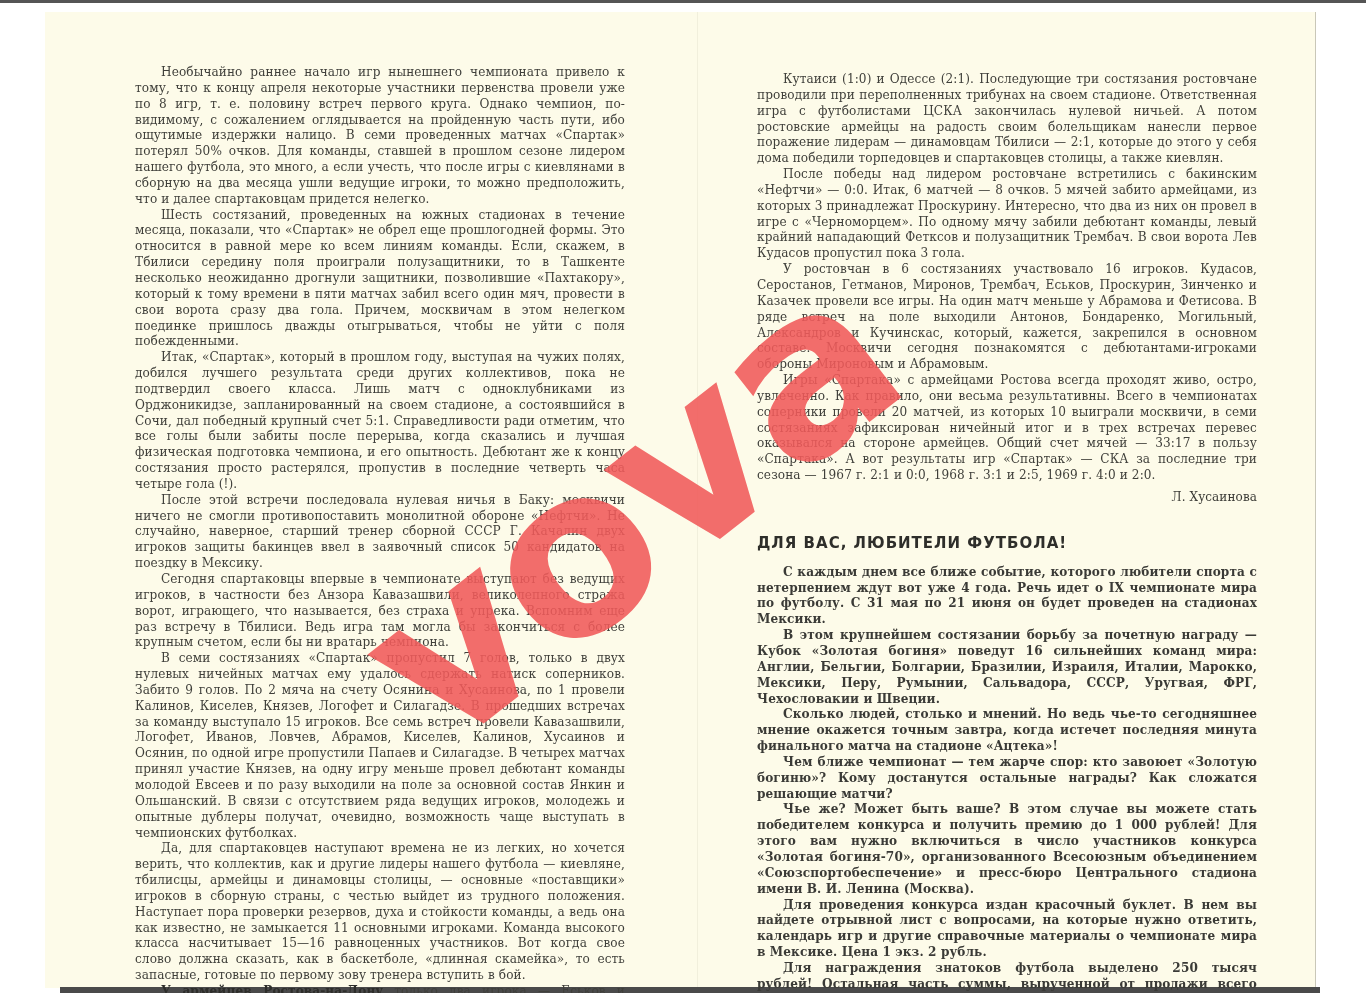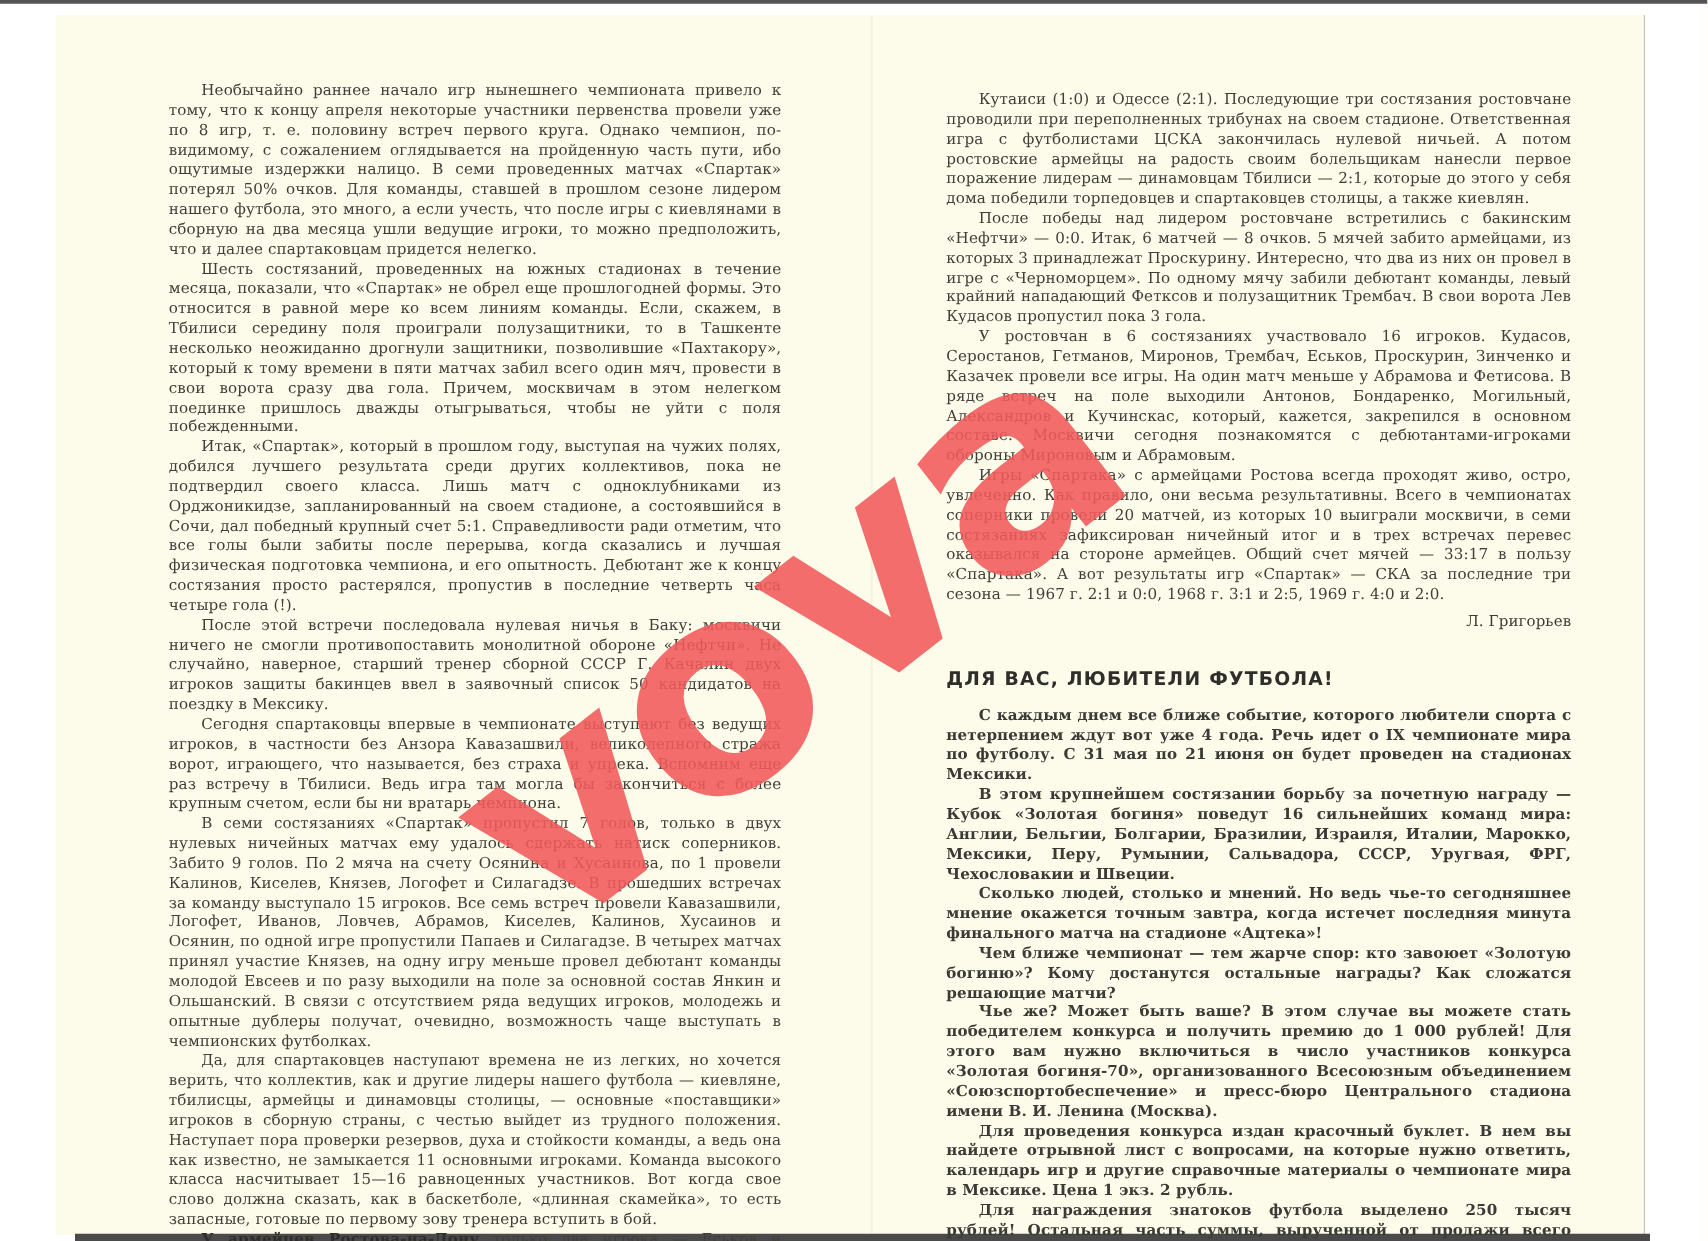--- a/index.html
+++ b/index.html
@@ -58,21 +58,21 @@
   <p>В семи состязаниях «Спартак» пропустил 7 голов, только в двух нулевых ничейных матчах ему удалось сдержать натиск соперников. Забито 9 голов. По 2 мяча на счету Осянина и Хусаинова, по 1 провели Калинов, Киселев, Князев, Логофет и Силагадзе. В прошедших встречах за команду выступало 15 игроков. Все семь встреч провели Кавазашвили, Логофет, Иванов, Ловчев, Абрамов, Киселев, Калинов, Хусаинов и Осянин, по одной игре пропустили Папаев и Силагадзе. В четырех матчах принял участие Князев, на одну игру меньше провел дебютант команды молодой Евсеев и по разу выходили на поле за основной состав Янкин и Ольшанский. В связи с отсутствием ряда ведущих игроков, молодежь и опытные дублеры получат, очевидно, возможность чаще выступать в чемпионских футболках.</p>
   <p>Да, для спартаковцев наступают времена не из легких, но хочется верить, что коллектив, как и другие лидеры нашего футбола — киевляне, тбилисцы, армейцы и динамовцы столицы, — основные «поставщики» игроков в сборную страны, с честью выйдет из трудного положения. Наступает пора проверки резервов, духа и стойкости команды, а ведь она как известно, не замыкается 11 основными игроками. Команда высокого класса насчитывает 15—16 равноценных участников. Вот когда свое слово должна сказать, как в баскетболе, «длинная скамейка», то есть запасные, готовые по первому зову тренера вступить в бой.</p>
   <p><b class="bold-inline">У армейцев Ростова-на-Дону</b><span> только два игрока — Еськов и Зинченко вошли в список 40 кандидатов в сборную. Наши гости первые три матча чемпионата провели на южных стадионах. Старт в Ереване оказался неудачным — проигрыш (0:1) «Арарату», но затем армейцы выиграли в</span></p>
 </div>
 
 <div class="column col-right">
   <p>Кутаиси (1:0) и Одессе (2:1). Последующие три состязания ростовчане проводили при переполненных трибунах на своем стадионе. Ответственная игра с футболистами ЦСКА закончилась нулевой ничьей. А потом ростовские армейцы на радость своим болельщикам нанесли первое поражение лидерам — динамовцам Тбилиси — 2:1, которые до этого у себя дома победили торпедовцев и спартаковцев столицы, а также киевлян.</p>
   <p>После победы над лидером ростовчане встретились с бакинским «Нефтчи» — 0:0. Итак, 6 матчей — 8 очков. 5 мячей забито армейцами, из которых 3 принадлежат Проскурину. Интересно, что два из них он провел в игре с «Черноморцем». По одному мячу забили дебютант команды, левый крайний нападающий Феткс­ов и полузащитник Трембач. В свои ворота Лев Кудасов пропустил пока 3 гола.</p>
   <p>У ростовчан в 6 состязаниях участвовало 16 игроков. Кудасов, Серостанов, Гетманов, Миронов, Трембач, Еськов, Проскурин, Зинченко и Казачек провели все игры. На один матч меньше у Абрамова и Фетисова. В ряде встреч на поле выходили Антонов, Бондаренко, Могильный, Александров и Кучинскас, который, кажется, закрепился в основном составе. Москвичи сегодня познакомятся с дебютантами-игроками обороны Мироновым и Абрамовым.</p>
   <p>Игры «Спартака» с армейцами Ростова всегда проходят живо, остро, увлеченно. Как правило, они весьма результативны. Всего в чемпионатах соперники провели 20 матчей, из которых 10 выиграли москвичи, в семи состязаниях зафиксирован ничейный итог и в трех встречах перевес оказывался на стороне армейцев. Общий счет мячей — 33:17 в пользу «Спартака». А вот результаты игр «Спартак» — СКА за последние три сезона — 1967 г. 2:1 и 0:0, 1968 г. 3:1 и 2:5, 1969 г. 4:0 и 2:0.</p>
-  <div class="signature">Л. Григорьев</div>
+  <div class="signature">Л. Хусаинова</div>
 
   <div class="heading">
     <div>ДЛЯ ВАС, ЛЮБИТЕЛИ ФУТБОЛА!</div>
   </div>
 
   <div class="contest">
     <p>С каждым днем все ближе событие, которого любители спорта с нетерпением ждут вот уже 4 года. Речь идет о IX чемпионате мира по футболу. С 31 мая по 21 июня он будет проведен на стадионах Мексики.</p>
     <p>В этом крупнейшем состязании борьбу за почетную награду — Кубок «Золотая богиня» поведут 16 сильнейших команд мира: Англии, Бельгии, Болгарии, Бразилии, Израиля, Италии, Марокко, Мексики, Перу, Румынии, Сальвадора, СССР, Уругвая, ФРГ, Чехословакии и Швеции.</p>
     <p>Сколько людей, столько и мнений. Но ведь чье-то сегодняшнее мнение окажется точным завтра, когда истечет последняя минута финального матча на стадионе «Ацтека»!</p>
     <p>Чем ближе чемпионат — тем жарче спор: кто завоюет «Золотую богиню»? Кому достанутся остальные награды? Как сложатся решающие матчи?</p>

